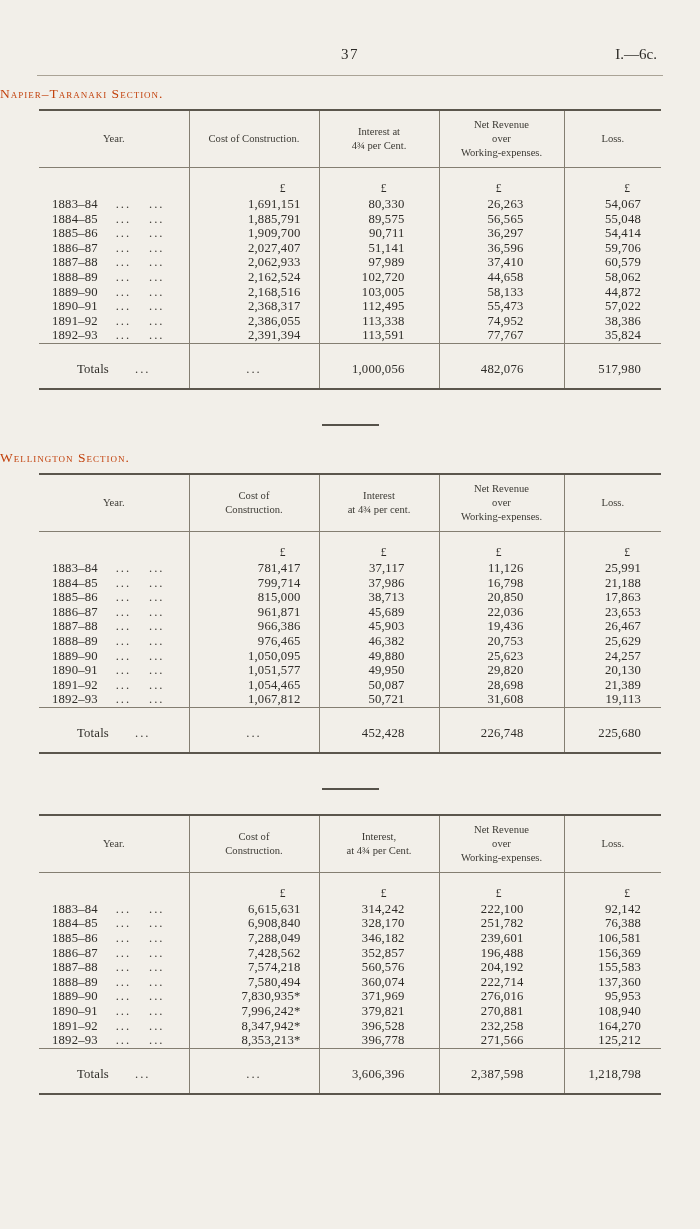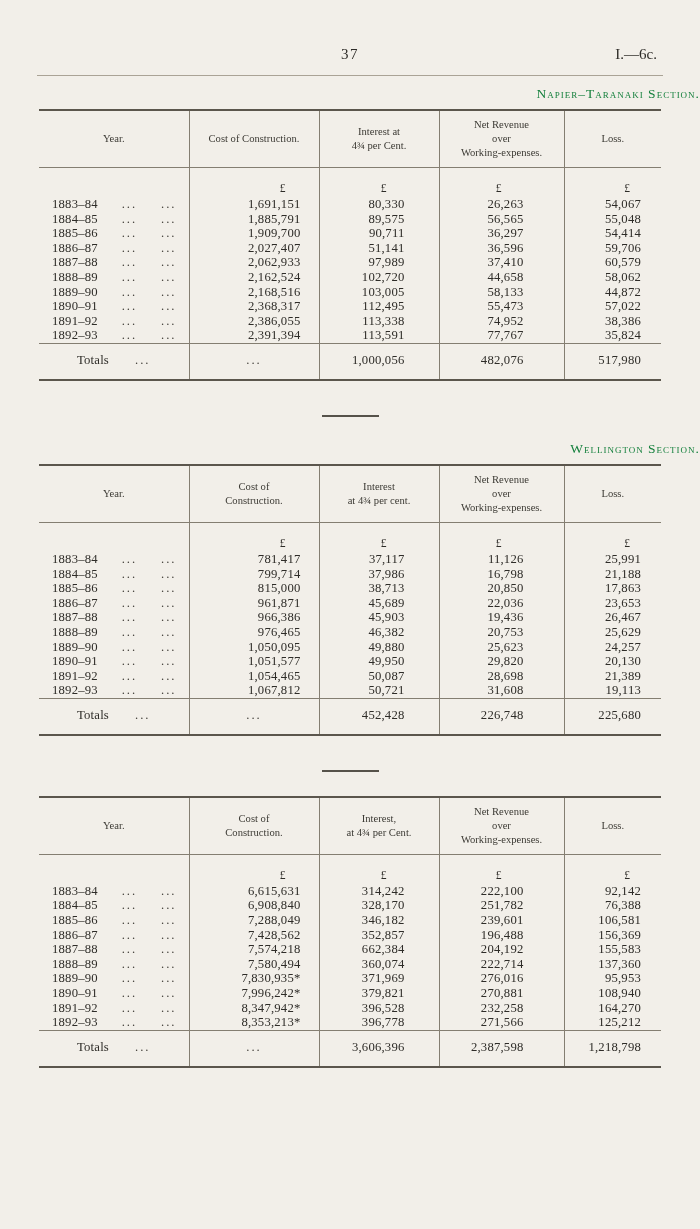--- a/index.html
+++ b/index.html
@@ -42,26 +42,26 @@
   }
   .head-rule {
     width: 626px;
     margin: 11px auto 0;
     border: 0;
     border-top: 1px solid #aaa396;
     height: 0;
   }
   .section-title {
     margin: 10px 0 7px;
-    text-align: right;
+    text-align: left;
     font-size: 13.5px;
     font-weight: normal;
     font-variant: small-caps;
     letter-spacing: 1px;
-    color: #15803d;
+    color: #c2410c;
   }
   .data-table {
     border-collapse: collapse;
     table-layout: fixed;
     width: 622px;
     margin: 0 auto;
     border-top: 2px solid #5b564d;
     border-bottom: 2px solid #5b564d;
   }
   .data-table th, .data-table td {
@@ -103,29 +103,29 @@
   .num.c3 { padding-right: 40px; }
   .num.c4 { padding-right: 20px; }
   .pound-row .num.c1 { padding-right: 33px; }
   .pound-row .num.c2 { padding-right: 52px; }
   .pound-row .num.c3 { padding-right: 62px; }
   .pound-row .num.c4 { padding-right: 31px; }
   .year-wrap {
     display: flex;
     justify-content: space-between;
     align-items: flex-start;
-    padding: 0 12px 0 13px;
+    padding: 0 24px 0 13px;
   }
   .dots {
     letter-spacing: 2px;
     color: #45423c;
   }
   .totals-row td {
     border-top: 1px solid #847e71;
-    padding-top: 9px;
+    padding-top: 18px;
     padding-bottom: 11px;
     font-size: 12.7px;
     letter-spacing: 0.2px;
   }
   .totals-row .center {
     text-align: center;
     color: #45423c;
     letter-spacing: 2px;
   }
   .totals-wrap {
@@ -595,21 +595,21 @@
             </tr>
             <tr class="data-row">
               <td class="c0">
                 <div class="year-wrap">
                   <span class="year">1887–88</span>
                   <span class="dots">...</span>
                   <span class="dots">...</span>
                 </div>
               </td>
               <td class="num c1">7,574,218</td>
-              <td class="num c2">662,384</td>
+              <td class="num c2">560,576</td>
               <td class="num c3">204,192</td>
               <td class="num c4">155,583</td>
             </tr>
             <tr class="data-row">
               <td class="c0">
                 <div class="year-wrap">
                   <span class="year">1888–89</span>
                   <span class="dots">...</span>
                   <span class="dots">...</span>
                 </div>

